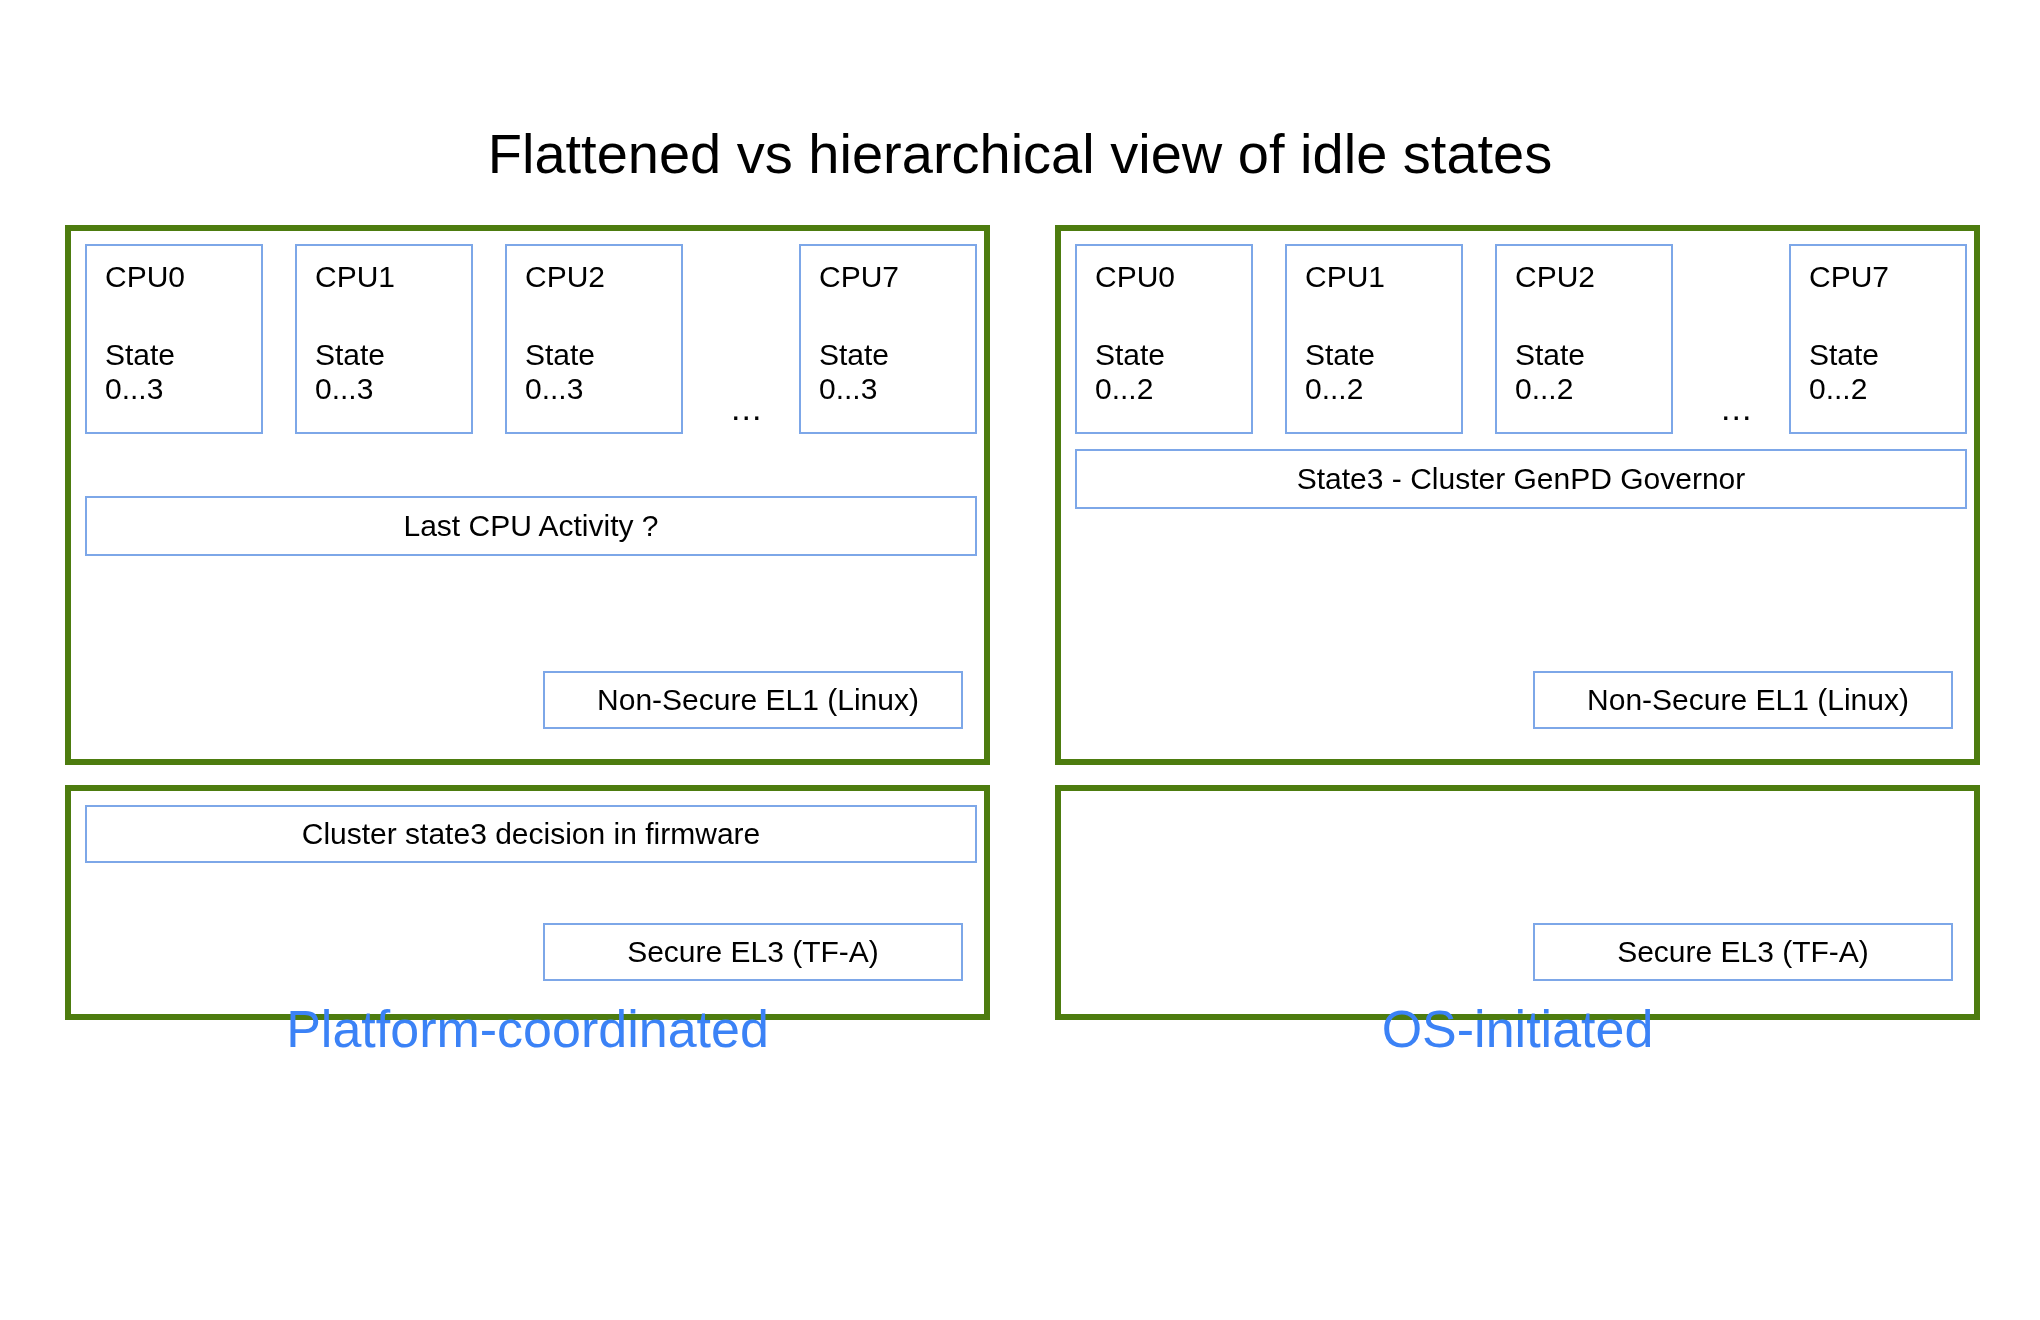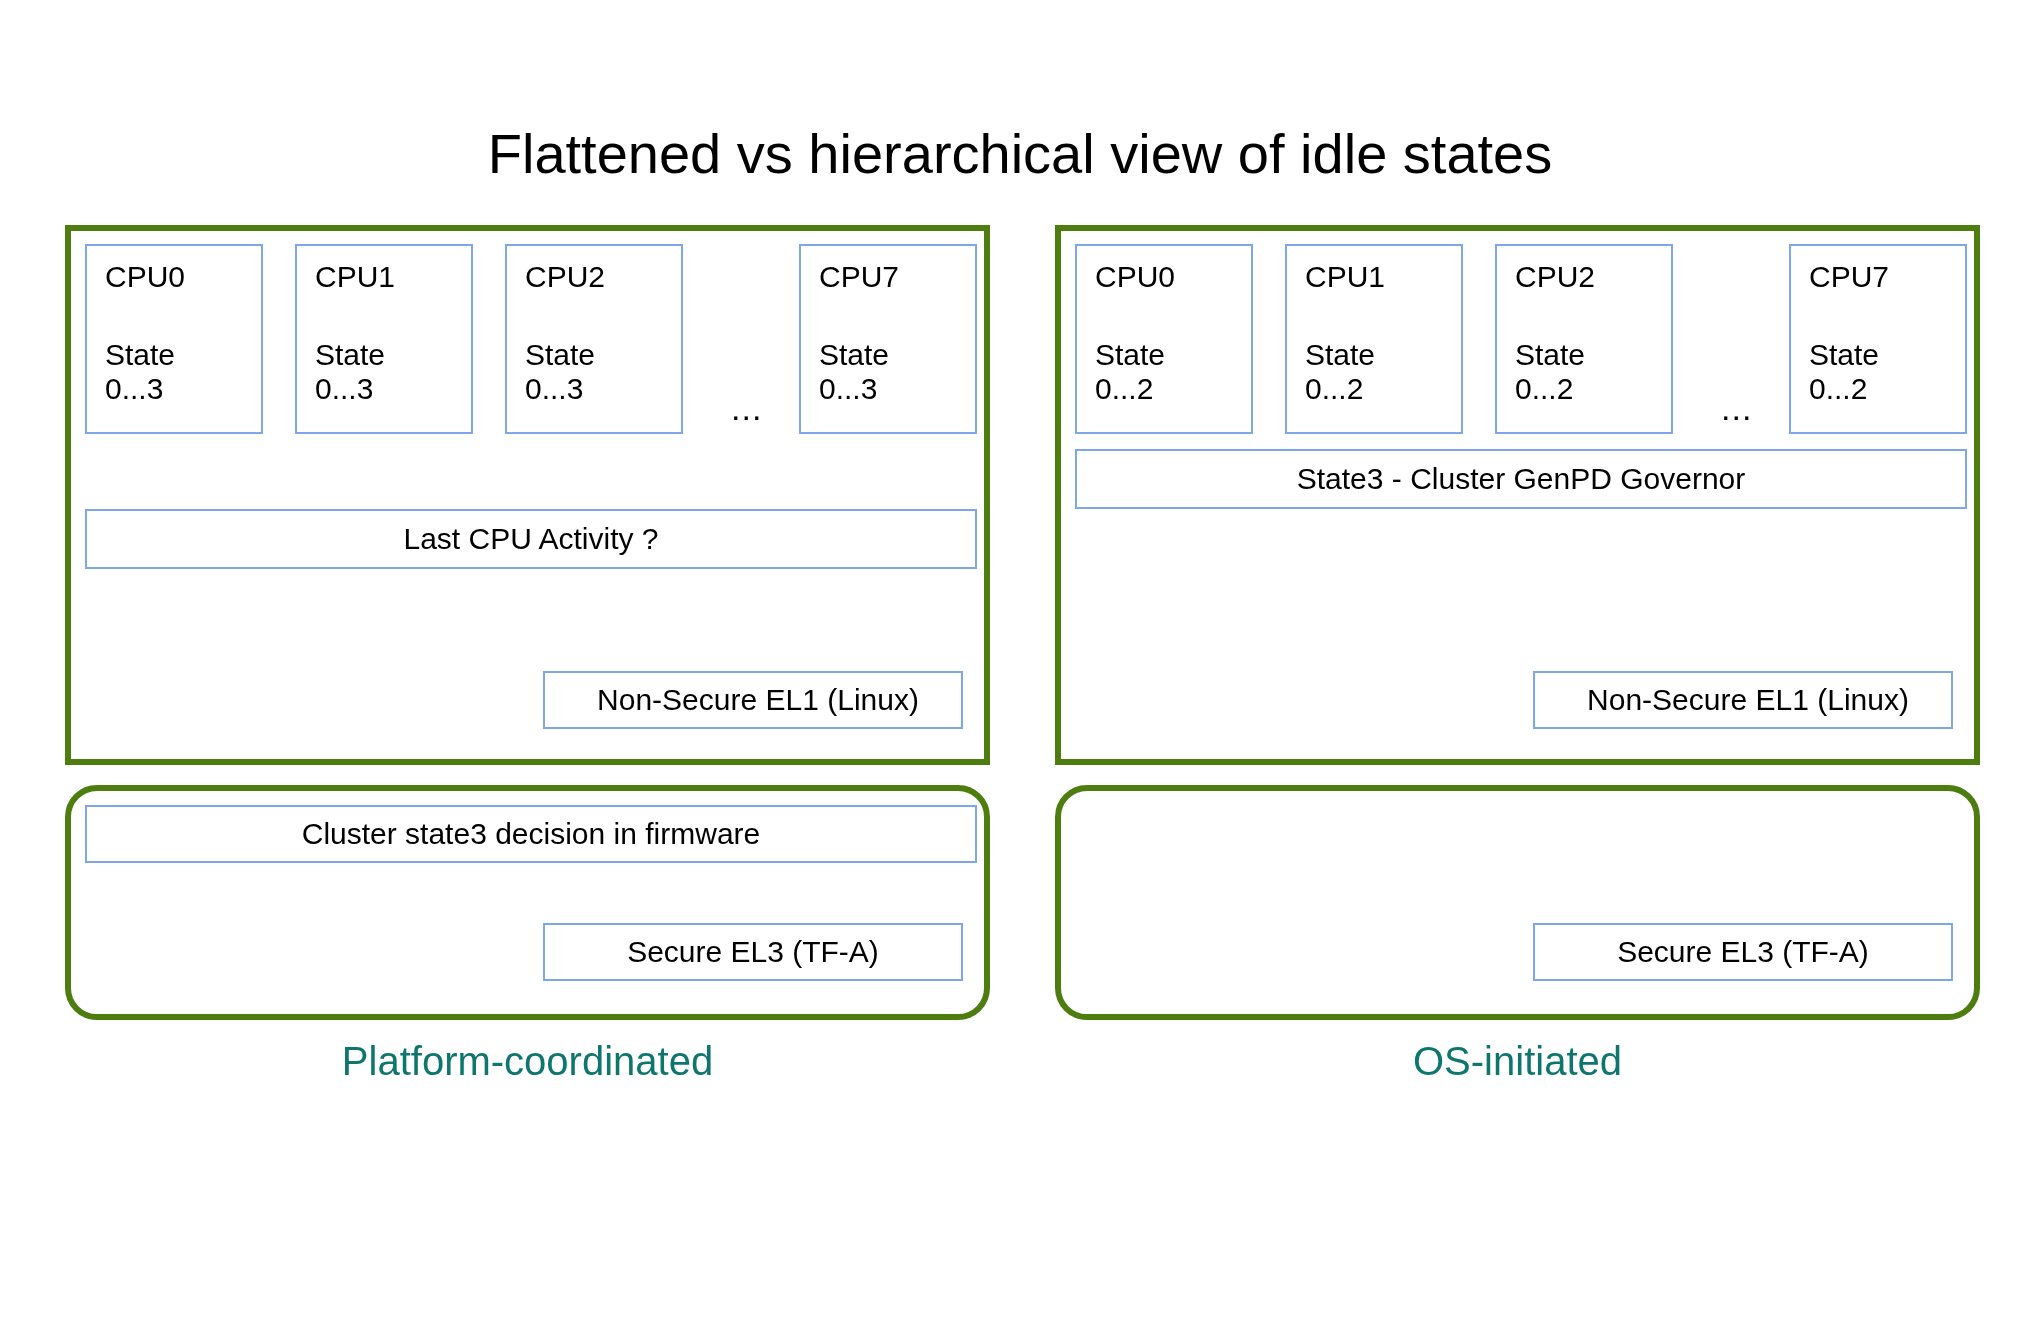--- a/index.html
+++ b/index.html
@@ -58,21 +58,20 @@
     top: 0;
     left: 0;
     width: 925px;
     height: 540px;
   }
   .panel.fw-panel {
     top: 560px;
     left: 0;
     width: 925px;
     height: 235px;
-    border-radius: 32px;
   }
 
   
   .box {
     position: absolute;
     box-sizing: border-box;
     border: 2px solid #7DA7E8;
     background: #ffffff;
     display: flex;
     align-items: center;
@@ -123,21 +122,21 @@
   }
 
   
   .wide-box {
     left: 14px;
     width: 892px;
     height: 60px;
   }
   .wide-box.genpd       { top: 218px; }
   .wide-box.lastcpu-r   { top: 320px; }
-  .wide-box.lastcpu-l   { top: 278px; }
+  .wide-box.lastcpu-l   { top: 265px; }
 
   
   .level-box {
     width: 420px;
     height: 58px;
     left: 472px;
   }
   .level-box.el1 { top: 440px; padding-left: 10px; }
 
   
@@ -150,26 +149,26 @@
   .fw-level {
     width: 420px;
     height: 58px;
     left: 472px;
     top: 132px;
   }
 
   
   .caption {
     position: absolute;
-    top: 1032px;
+    top: 1000px;
     width: 925px;
     text-align: center;
-    font-size: 40px;
+    font-size: 52px;
     line-height: 58px;
-    color: #0f766e;
+    color: #3b82f6;
     white-space: nowrap;
   }
   .caption.left  { left: 65px; }
   .caption.right { left: 1055px; }
 </style>
 </head>
 <body>
 
 <div class="slide">
 

